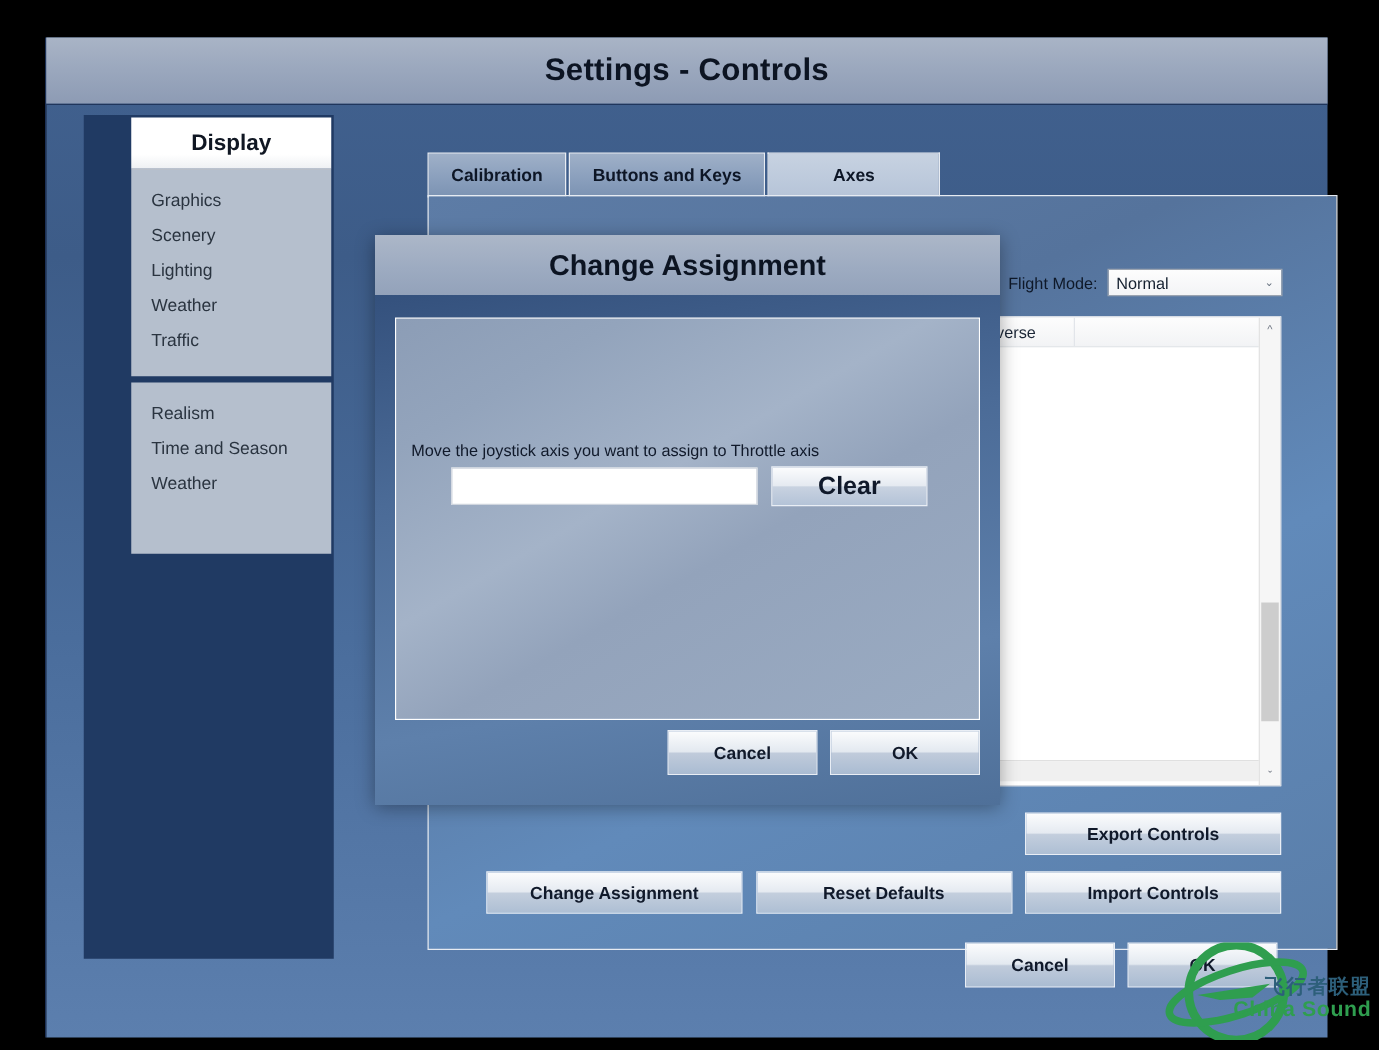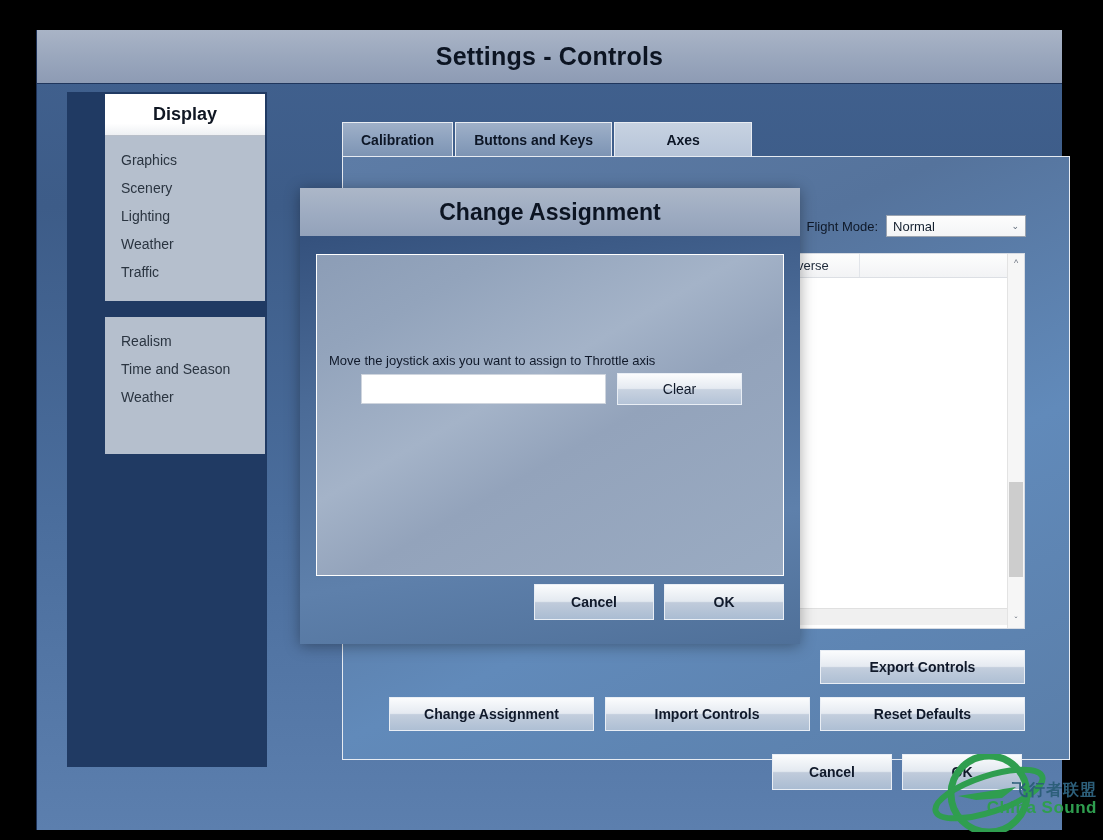--- a/index.html
+++ b/index.html
@@ -30,21 +30,21 @@
   .titlebar .title {
     font-size: 25px; font-weight: bold; color: #0c1422; letter-spacing: .2px;
   }
 
   
   .sidebar {
     position: absolute; left: 30px; top: 62px; width: 200px; height: 675px;
     background: #203a63;
     padding: 2px;
   }
-  .side-group { margin-bottom: 16px; padding-left: 36px; }
+  .side-group { margin-bottom: 5px; padding-left: 36px; }
   .side-head {
     background: linear-gradient(180deg,#ffffff 0%, #ffffff 72%, #eef0f3 100%);
     height: 42px; display: flex; align-items: center; justify-content: center;
     font-size: 18px; font-weight: bold; color: #101723;
     border-bottom: 1px solid #b9bfc9;
   }
   .side-list {
     background: #b5bfcd;
     padding: 10px 0 14px 0;
   }
@@ -205,21 +205,21 @@
   .dlg-field-row {
     position: absolute; left: 44px; top: 118px; display: flex; align-items: center;
   }
   .dlg-input {
     width: 245px; height: 30px; background: #ffffff;
     border: 1px solid #cfd5de;
   }
   .dlg-clear {
     width: 125px; height: 32px; margin-left: 11px;
     display: flex; align-items: center; justify-content: center;
-    font-size: 14px; font-weight: normal; color: #10192a;
+    font-size: 20px; font-weight: bold; color: #10192a;
     background: linear-gradient(180deg,#fbfcfd 0%, #e5eaf1 48%, #c8d2e0 52%, #b4c3d7 100%);
     border: 1px solid #e9eef5;
     cursor: pointer;
   }
   .dlg-btns {
     position: absolute; right: 16px; bottom: 24px; display: flex;
   }
   .dlg-btn {
     width: 120px; height: 36px; margin-left: 10px;
     display: flex; align-items: center; justify-content: center;
@@ -317,22 +317,22 @@
             <div class="sb-btn up">^</div>
             <div class="sb-thumb"></div>
             <div class="sb-btn down">ˇ</div>
           </div>
         </div>
 
         <div class="export-btn">Export Controls</div>
 
         <div class="btnrow">
           <div class="btn">Change Assignment</div>
+          <div class="btn">Reset Defaults</div>
           <div class="btn">Import Controls</div>
-          <div class="btn">Reset Defaults</div>
         </div>
 
       </div>
     </div>
 
     <div class="footer-btns">
       <div class="fbtn">Cancel</div>
       <div class="fbtn">OK</div>
     </div>
 

